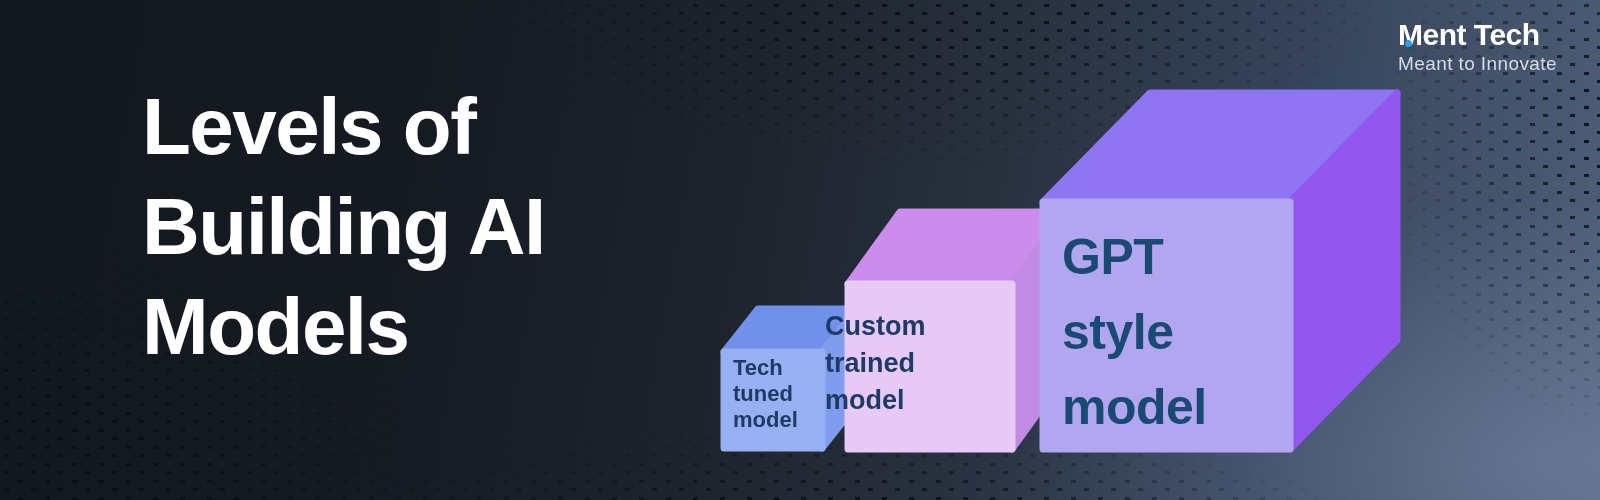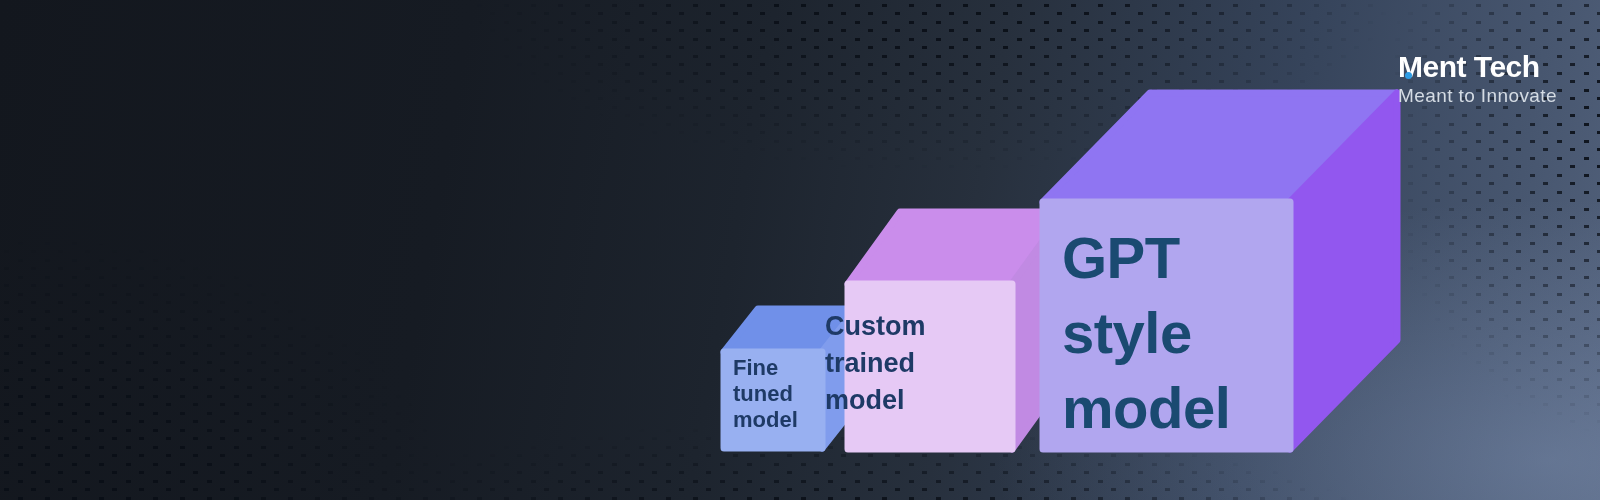--- a/index.html
+++ b/index.html
@@ -31,55 +31,58 @@
       radial-gradient(540px 360px at 3% 100%, #000 35%, transparent 78%),
       radial-gradient(300px 380px at 100% 28%, #000 15%, transparent 80%),
       radial-gradient(740px 160px at 52% 104%, #000 25%, transparent 75%);
   }
   .title{
     position:absolute;left:142px;top:77px;margin:0;
     font-size:80px;line-height:100px;font-weight:800;
     letter-spacing:-1.5px;color:#ffffff;white-space:pre-line;
   }
   .logo{position:absolute;left:1398px;top:20px;color:#fff;}
-  .brand-row{position:relative;line-height:1;margin-top:32px;}
+  .brand-row{position:relative;line-height:1;}
   .brand{font-size:30px;font-weight:700;letter-spacing:-0.5px;color:#ffffff;}
   .logo-dot{
     position:absolute;left:7px;top:20px;width:7px;height:7px;border-radius:50%;
     background:#2f9de5;
   }
   .tagline{font-size:19px;color:#d5dce4;letter-spacing:.4px;margin-top:3px;}
   #cubes{position:absolute;left:0;top:0;width:1600px;height:500px;}
   .cube-label{
     position:absolute;font-weight:700;white-space:pre-line;color:#1e3a66;
   }
   .label-0{left:733px;top:355px;font-size:22px;line-height:26px;}
   .label-1{left:825px;top:308px;font-size:27px;line-height:37px;}
-  .label-2{left:1062px;top:220px;font-size:58px;line-height:75px;letter-spacing:-0.5px;}
+  .label-2{left:1062px;top:220px;font-size:50px;line-height:75px;letter-spacing:-0.5px;}
 </style>
 </head>
 <body>
 
 <div class="canvas">
   <div class="bg-dots"></div>
 
+  <h1 class="title">Levels of
+Building AI
+Models</h1>
 
   <svg id="cubes" viewBox="0 0 1600 500" xmlns="http://www.w3.org/2000/svg">
       <polygon points="724,352 758,309 856,309 822,352" fill="#7090e9" stroke="#7090e9" stroke-width="7" stroke-linejoin="round"></polygon>
       <polygon points="822,352 856,309 856,405 822,448" fill="#809ced" stroke="#809ced" stroke-width="7" stroke-linejoin="round"></polygon>
       <polygon points="724,352 822,352 822,448 724,448" fill="#98b0f1" stroke="#98b0f1" stroke-width="7" stroke-linejoin="round"></polygon>
       <polygon points="848,284 900,212 1064,212 1012,284" fill="#ca8deb" stroke="#ca8deb" stroke-width="7" stroke-linejoin="round"></polygon>
       <polygon points="1012,284 1064,212 1064,377 1012,449" fill="#c18ae3" stroke="#c18ae3" stroke-width="7" stroke-linejoin="round"></polygon>
       <polygon points="848,284 1012,284 1012,449 848,449" fill="#e6c9f5" stroke="#e6c9f5" stroke-width="7" stroke-linejoin="round"></polygon>
       <polygon points="1043,202 1150,93 1397,93 1290,202" fill="#8f75f2" stroke="#8f75f2" stroke-width="7" stroke-linejoin="round"></polygon>
       <polygon points="1290,202 1397,93 1397,340 1290,449" fill="#9257ef" stroke="#9257ef" stroke-width="7" stroke-linejoin="round"></polygon>
       <polygon points="1043,202 1290,202 1290,449 1043,449" fill="#b1a6ef" stroke="#b1a6ef" stroke-width="7" stroke-linejoin="round"></polygon>
     </svg>
 
-  <div class="cube-label label-0" style="color: rgb(30, 58, 102);">Fine
+  <div class="cube-label label-0" style="color: rgb(30, 58, 102);">Tech
 tuned
 model</div>
   <div class="cube-label label-1" style="color: rgb(30, 58, 102);">Custom
 trained
 model</div>
   <div class="cube-label label-2" style="color: rgb(26, 74, 113);">GPT
 style
 model</div>
 
   <div class="logo">

